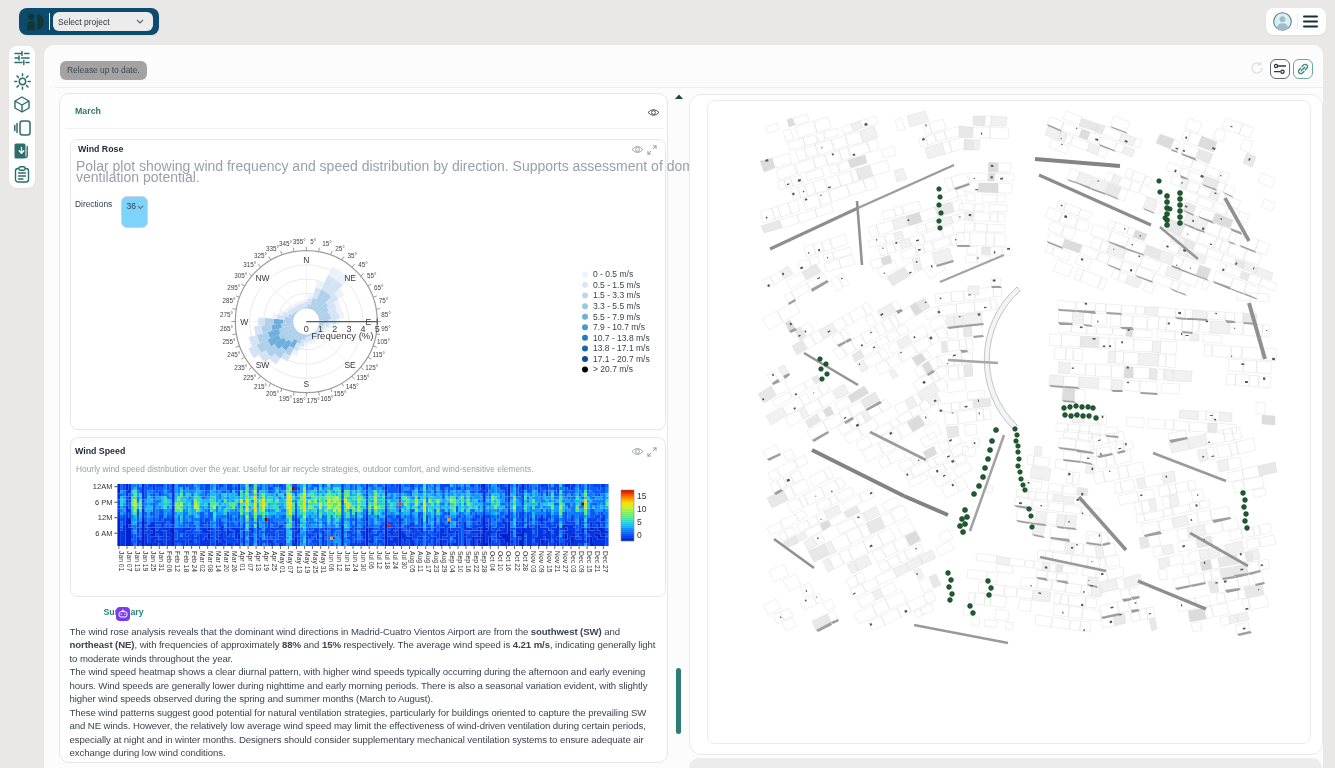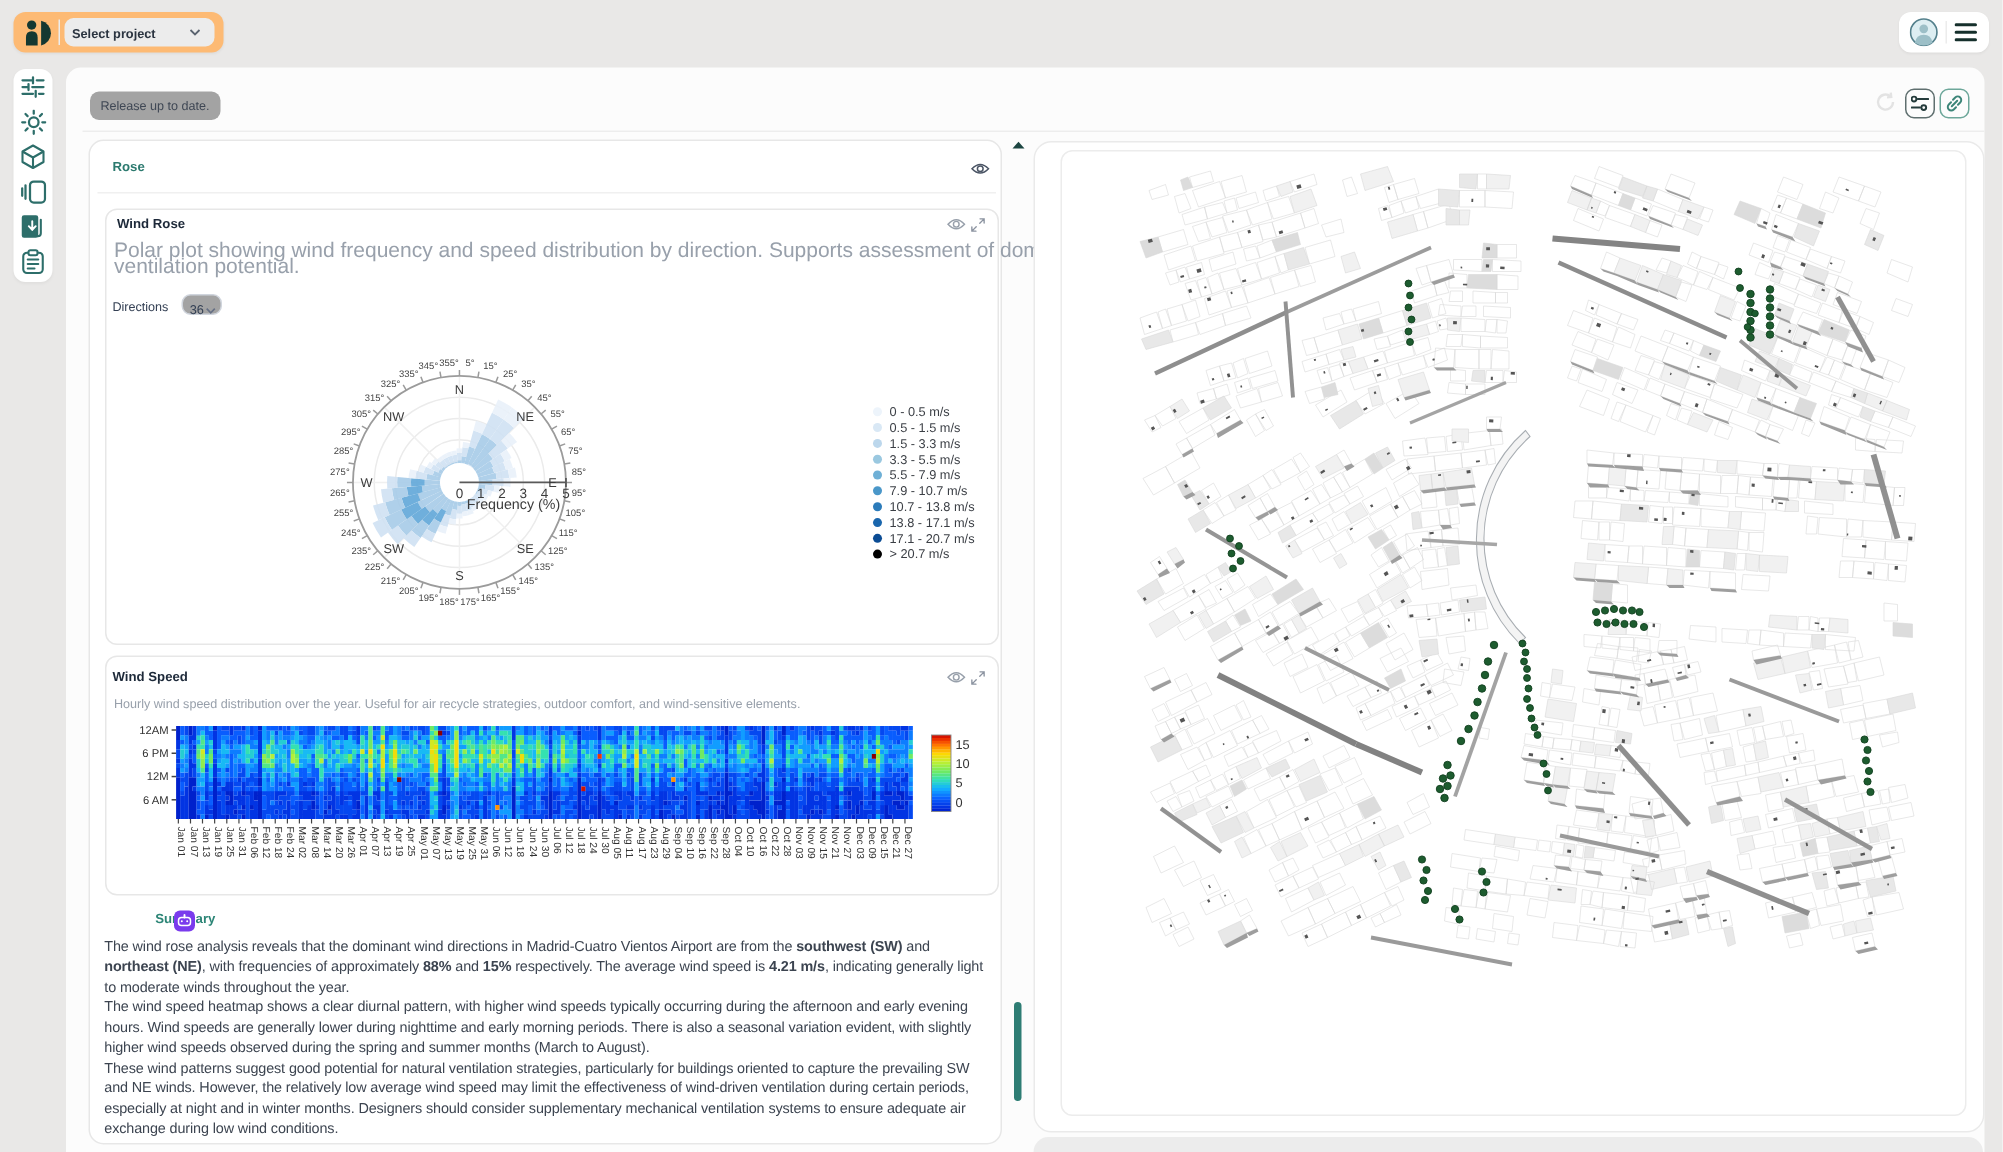--- a/index.html
+++ b/index.html
@@ -5,21 +5,21 @@
 * { margin:0; padding:0; box-sizing:border-box; }
 html,body { width:1335px; height:768px; overflow:hidden; }
 body { background:#e9e8e7; font-family:"Liberation Sans", sans-serif; position:relative; }
 .abs { position:absolute; }
 .card { background:#fff; border:1px solid #e7e7e7; }
 svg text { user-select:none; }
 </style>
 </head>
 <body>
 
-<div class="abs" style="left:9px;top:8px;width:140px;height:27px;background:#fdba74;border-radius:8px;box-shadow:0 1px 2px rgba(0,0,0,.05);font-weight:bold;">
+<div class="abs" style="left:19px;top:8px;width:140px;height:27px;background:#0c4a6e;border-radius:8px;box-shadow:0 1px 2px rgba(0,0,0,.05);">
   <svg width="19" height="18" viewBox="0 0 19 18" style="position:absolute;left:8px;top:4.5px">
     <circle cx="4.1" cy="3.7" r="3.1" fill="#143831"></circle>
     <path d="M0.3 17.3 L0.3 12.2 Q0.3 7.9 4.2 7.9 Q8.1 7.9 8.1 12.2 L8.1 17.3 Z" fill="#143831"></path>
     <path d="M10.4 0.9 A8.4 8.4 0 0 1 10.4 17.3 Z" fill="#143831"></path>
   </svg>
   <div class="abs" style="left:29.5px;top:5px;width:1px;height:17px;background:#ececec"></div>
   <div class="abs" style="left:34px;top:4px;width:100px;height:19px;background:#ececec;border-radius:6px;">
     <span style="position:absolute;left:5px;top:4.5px;font-size:8.5px;color:#2b3440;">Select project</span>
     <svg width="8" height="5" viewBox="0 0 8 5" style="position:absolute;right:9px;top:7px">
         <path d="M1 1 L4 4 L7 1" stroke="#5b6470" stroke-width="1.2" fill="none"></path>
@@ -91,39 +91,39 @@
   </svg>
 </div>
 <div class="abs" style="left:1292.5px;top:58.5px;width:20px;height:20px;border:1px solid #6da79a;border-radius:6px;">
   <svg width="12" height="12" viewBox="0 0 12 12" style="position:absolute;left:3px;top:3px" stroke="#3c8578" stroke-width="1.3" fill="none" stroke-linecap="round">
     <path d="M5 3.5 l1.5 -1.5 a2.3 2.3 0 0 1 3.3 3.3 l-1.5 1.5 M7 8.5 l-1.5 1.5 a2.3 2.3 0 0 1 -3.3 -3.3 l1.5 -1.5 M4.2 7.8 L7.8 4.2"></path>
   </svg>
 </div>
 <div class="abs" style="left:55px;top:87px;width:1268px;height:1px;background:#ededed;"></div>
 
 <div class="abs card" style="left:59px;top:93px;width:609px;height:670px;border-radius:10px;"></div>
-<div class="abs" style="left:75px;top:106px;font-size:8.8px;font-weight:bold;color:#2c7a6f;">Rose</div>
+<div class="abs" style="left:75px;top:106px;font-size:8.8px;font-weight:bold;color:#2c7a6f;">March</div>
 <svg width="13" height="9" viewBox="0 0 13 9" style="position:absolute;left:647px;top:107.5px" fill="none" stroke="#4b5565" stroke-width="1">
   <path d="M1 4.5 Q6.5 -1.2 12 4.5 Q6.5 10.2 1 4.5 Z"></path>
   <circle cx="6.5" cy="4.5" r="1.9"></circle>
 </svg>
 <div class="abs" style="left:65px;top:128px;width:599px;height:1px;background:#f0f0f0;"></div>
 
 <div class="abs card" style="left:69.5px;top:138.5px;width:596px;height:291px;border-radius:8px;"></div>
 <div class="abs" style="left:78px;top:144px;font-size:8.8px;font-weight:bold;color:#1d2939;">Wind Rose</div>
 <svg width="13" height="9" viewBox="0 0 13 9" style="position:absolute;left:631px;top:145px" fill="none" stroke="#98a0ab" stroke-width="0.95">
   <path d="M1 4.5 Q6.5 -1.5 12 4.5 Q6.5 10.5 1 4.5 Z"></path>
   <circle cx="6.5" cy="4.5" r="1.9"></circle>
 </svg>
 <svg width="10" height="10" viewBox="0 0 11 11" style="position:absolute;left:647px;top:145px" fill="none" stroke="#8b93a0" stroke-width="1" stroke-linecap="round">
   <path d="M7 1 L10 1 L10 4 M10 1 L6.8 4.2 M4 10 L1 10 L1 7 M1 10 L4.2 6.8"></path>
 </svg>
 <div class="abs" style="left:76px;top:161px;font-size:14px;line-height:11.2px;color:#98a0ab;">Polar plot showing wind frequency and speed distribution by direction. Supports assessment of dominant airflow patterns, outdoor comfort, and natural<br>ventilation potential.</div>
 <div class="abs" style="left:75px;top:199px;font-size:8.4px;color:#344054;">Directions</div>
-<div class="abs" style="left:120.5px;top:196px;width:27px;height:14px;border:1px solid #d0d5dd;border-radius:6px;background:#a3a3a3;">
+<div class="abs" style="left:120.5px;top:196px;width:27px;height:32px;border:1px solid #d0d5dd;border-radius:6px;background:#7dd3fc;">
   <span style="position:absolute;left:5px;top:4px;font-size:8.5px;color:#344054;">36</span>
   <svg width="7" height="4.5" viewBox="0 0 7 4.5" style="position:absolute;right:3px;top:8px">
       <path d="M0.8 0.8 L3.5 3.5 L6.2 0.8" stroke="#667085" stroke-width="1.1" fill="none"></path>
     </svg>
 </div>
 <svg width="575" height="200" style="position:absolute;left:90px;top:228px">
     <circle cx="216.3" cy="93.6" r="14.2" fill="none" stroke="#ebebeb" stroke-width="1"></circle>
     <circle cx="216.3" cy="93.6" r="28.4" fill="none" stroke="#ebebeb" stroke-width="1"></circle>
     <circle cx="216.3" cy="93.6" r="42.6" fill="none" stroke="#ebebeb" stroke-width="1"></circle>
     <circle cx="216.3" cy="93.6" r="56.8" fill="none" stroke="#ebebeb" stroke-width="1"></circle>

